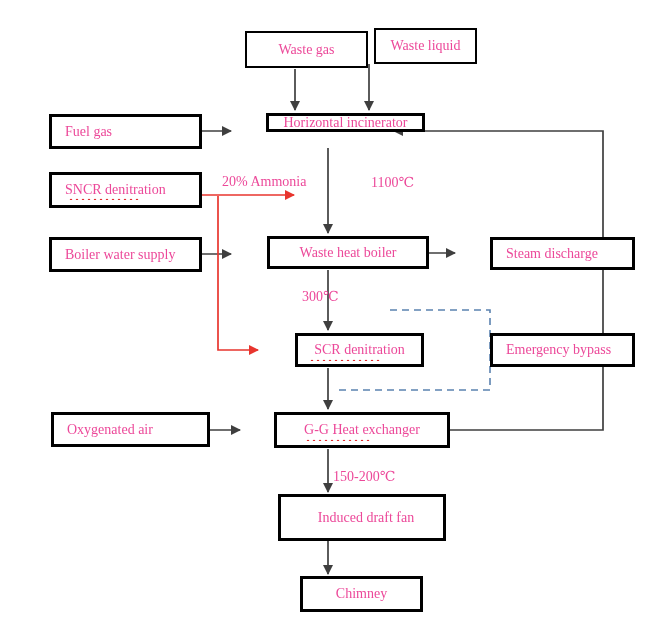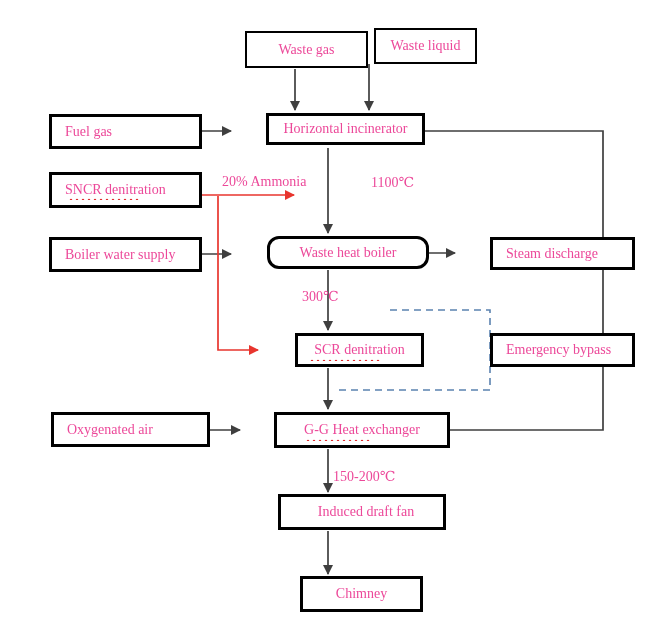--- a/index.html
+++ b/index.html
@@ -118,34 +118,34 @@
   </div>
 
   <div class="node thin center" style="left:341px; top:28px; width:103px; height:36px;">
     <span>Waste liquid</span>
   </div>
 
   <div class="node left" style="left:16px; top:114px; width:153px; height:35px;">
     <span>Fuel gas</span>
   </div>
 
-  <div class="node center" style="left:233px; top:113px; width:159px; height:32px;">
+  <div class="node center" style="left:233px; top:113px; width:159px; height:19px;">
     <span>Horizontal incinerator</span>
   </div>
 
   <div class="node left" style="left:16px; top:172px; width:153px; height:36px;">
     <span>SNCR denitration</span>
   </div>
   <div class="sp" style="left:68px; top:197px; width:72px;"></div>
 
   <div class="node left" style="left:16px; top:237px; width:153px; height:35px;">
     <span>Boiler water supply</span>
   </div>
 
-  <div class="node center" style="left:234px; top:236px; width:162px; height:33px;border-radius:12px;">
+  <div class="node center" style="left:234px; top:236px; width:162px; height:33px;">
     <span>Waste heat boiler</span>
   </div>
 
   <div class="node left" style="left:457px; top:237px; width:145px; height:33px;align-items:center;">
     <span>Steam discharge</span>
   </div>
 
   <div class="node center" style="left:262px; top:333px; width:129px; height:34px;">
     <span>SCR denitration</span>
   </div>
@@ -157,21 +157,21 @@
 
   <div class="node left" style="left:18px; top:412px; width:159px; height:35px;">
     <span>Oxygenated air</span>
   </div>
 
   <div class="node center" style="left:241px; top:412px; width:176px; height:36px;">
     <span>G-G Heat exchanger</span>
   </div>
   <div class="sp" style="left:305px; top:438px; width:67px;"></div>
 
-  <div class="node center" style="left:245px; top:494px; width:168px; height:36px;padding-left:8px;">
+  <div class="node center" style="left:245px; top:494px; width:168px; height:47px;padding-left:8px;">
     <span>Induced draft fan</span>
   </div>
 
   <div class="node center" style="left:267px; top:576px; width:123px; height:36px;">
     <span>Chimney</span>
   </div>
 
   <div class="edge-label" style="left:222px; top:174px;">20% Ammonia</div>
 
   <div class="edge-label" style="left:371px; top:174px;">1100℃</div>

